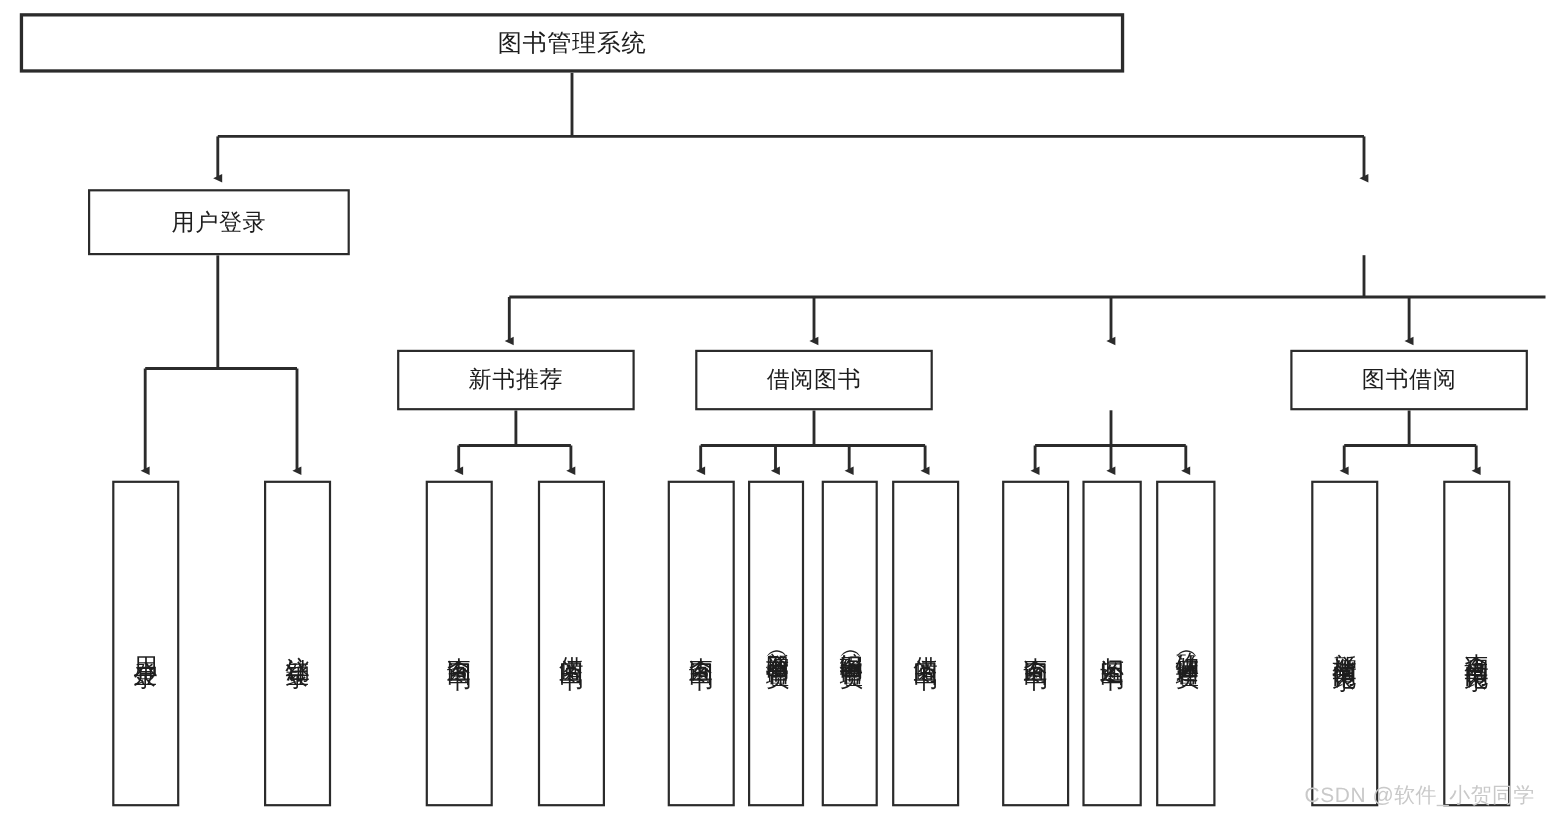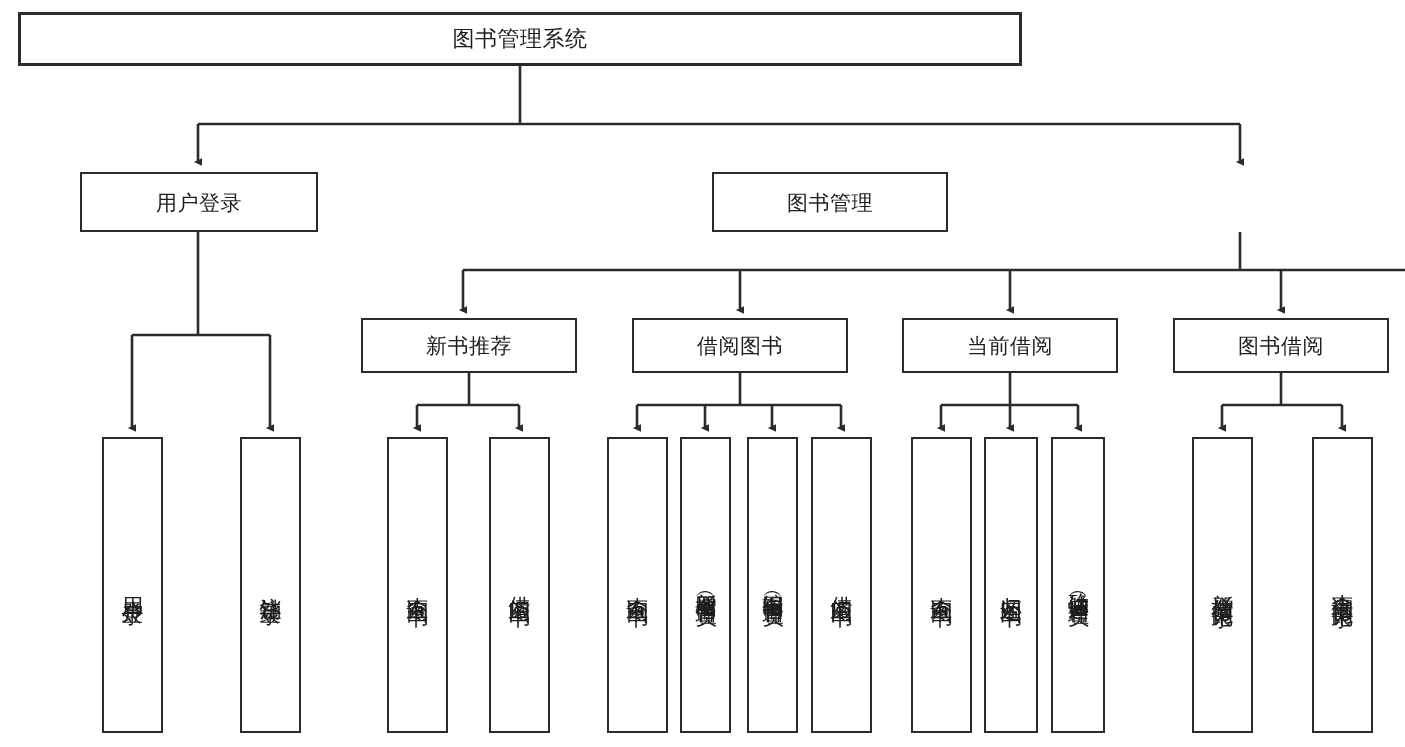--- a/index.html
+++ b/index.html
@@ -74,32 +74,26 @@
     </g>
   </svg>
 
   <div class="node root horiz" style="left:18px;top:12px;width:1004px;height:54px;">
     <span class="lbl">图书管理系统</span>
   </div>
 
   <div class="node horiz" style="left:80px;top:172px;width:238px;height:60px;">
     <span class="lbl">用户登录</span>
   </div>
-  <div class="node horiz" style="left:712px;top:172px;width:236px;height:60px;">
-    <span class="lbl">图书管理</span>
-  </div>
 
   <div class="node horiz" style="left:361px;top:318px;width:216px;height:55px;">
     <span class="lbl">新书推荐</span>
   </div>
   <div class="node horiz" style="left:632px;top:318px;width:216px;height:55px;">
     <span class="lbl">借阅图书</span>
-  </div>
-  <div class="node horiz" style="left:902px;top:318px;width:216px;height:55px;">
-    <span class="lbl">当前借阅</span>
   </div>
   <div class="node horiz" style="left:1173px;top:318px;width:216px;height:55px;">
     <span class="lbl">图书借阅</span>
   </div>
 
   <div class="node leaf" style="left:102px;top:437px;width:61px;height:296px;">
     <span class="lbl">用户登录</span>
   </div>
   <div class="node leaf" style="left:240px;top:437px;width:61px;height:296px;">
     <span class="lbl">注销登录</span>
@@ -135,13 +129,14 @@
     <span class="lbl">确认归还（管理员）</span>
   </div>
 
   <div class="node leaf" style="left:1192px;top:437px;width:61px;height:296px;">
     <span class="lbl">新增借阅记录</span>
   </div>
   <div class="node leaf" style="left:1312px;top:437px;width:61px;height:296px;">
     <span class="lbl">查询借阅记录</span>
   </div>
 
+  <div class="watermark">CSDN @软件_小贺同学</div>
 </div>
 
 </body></html>

